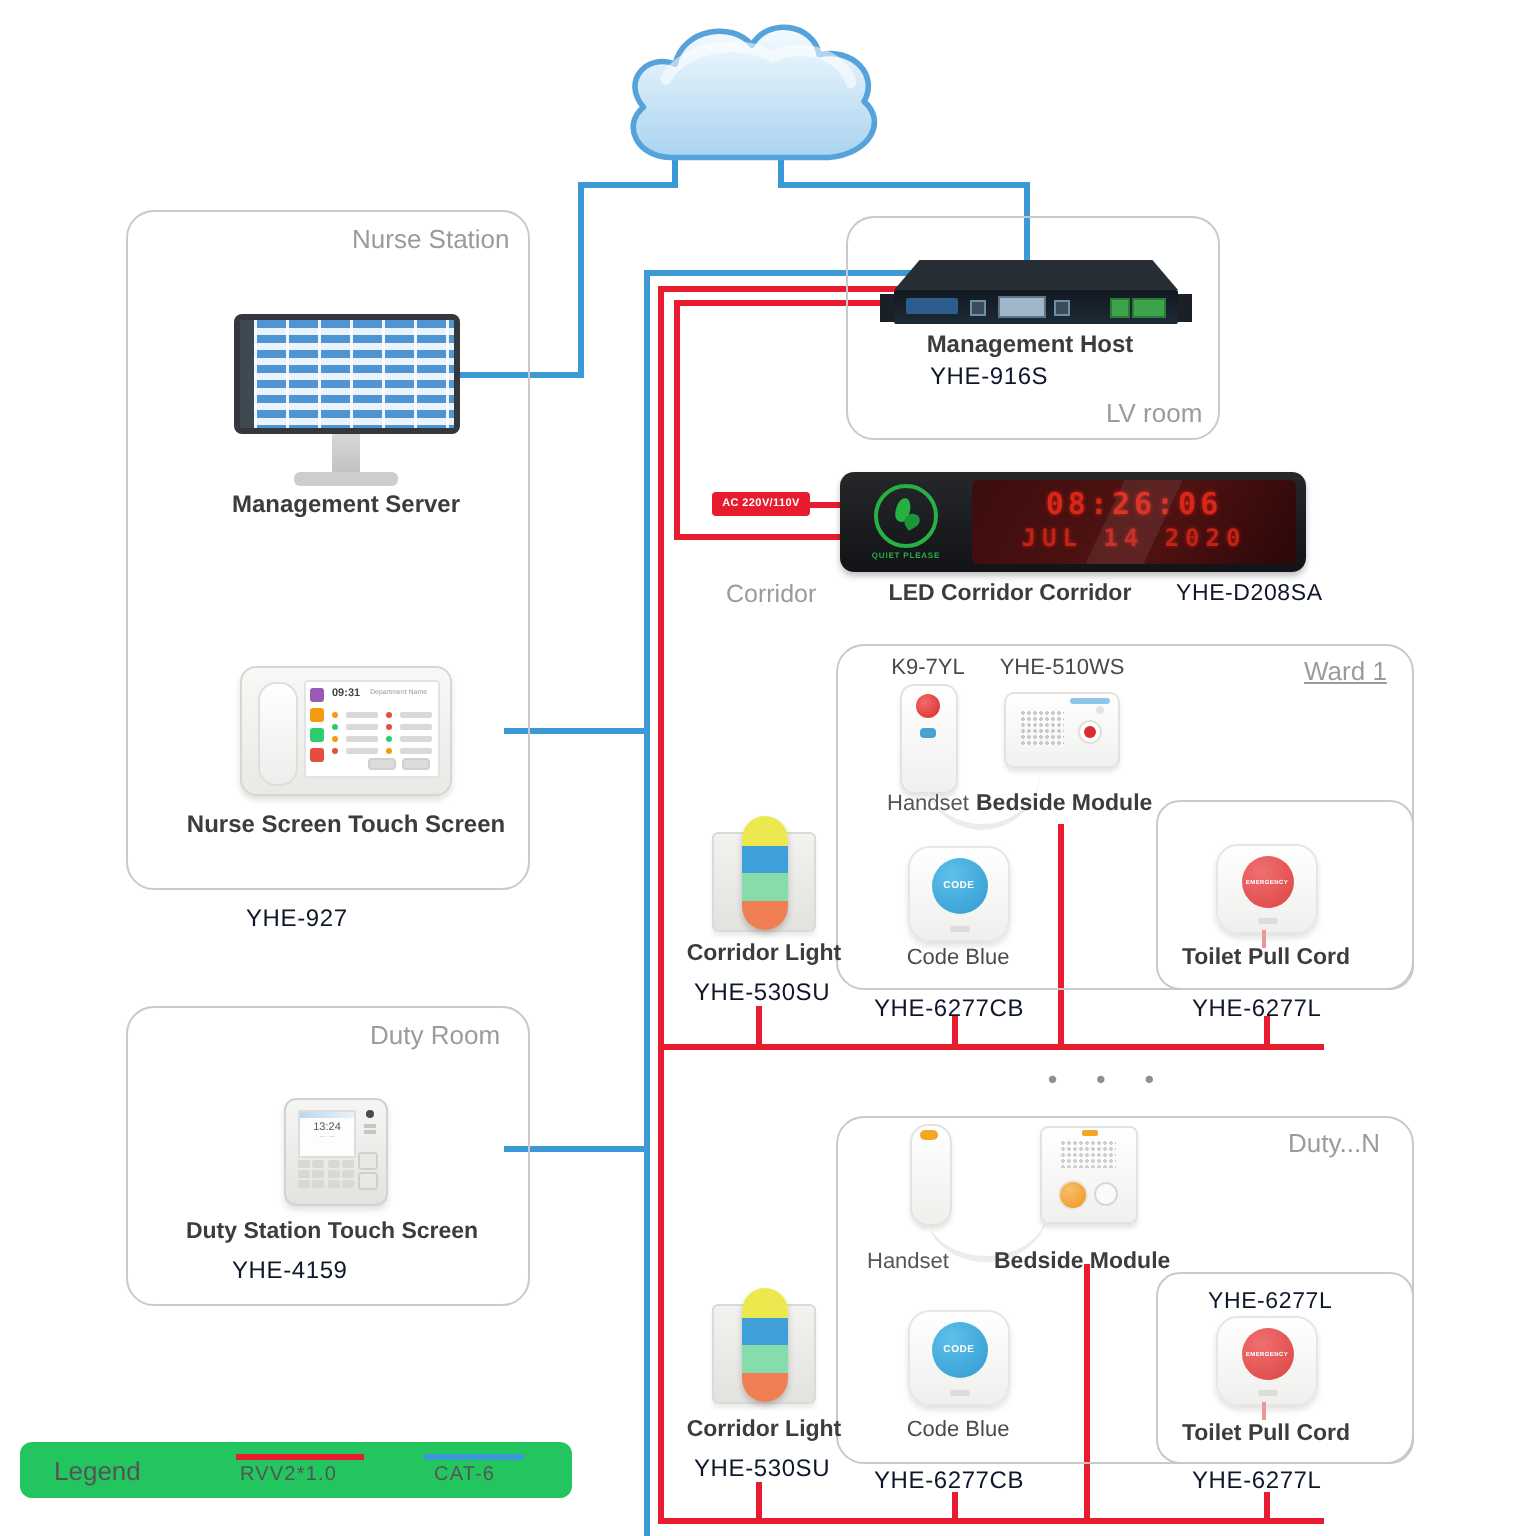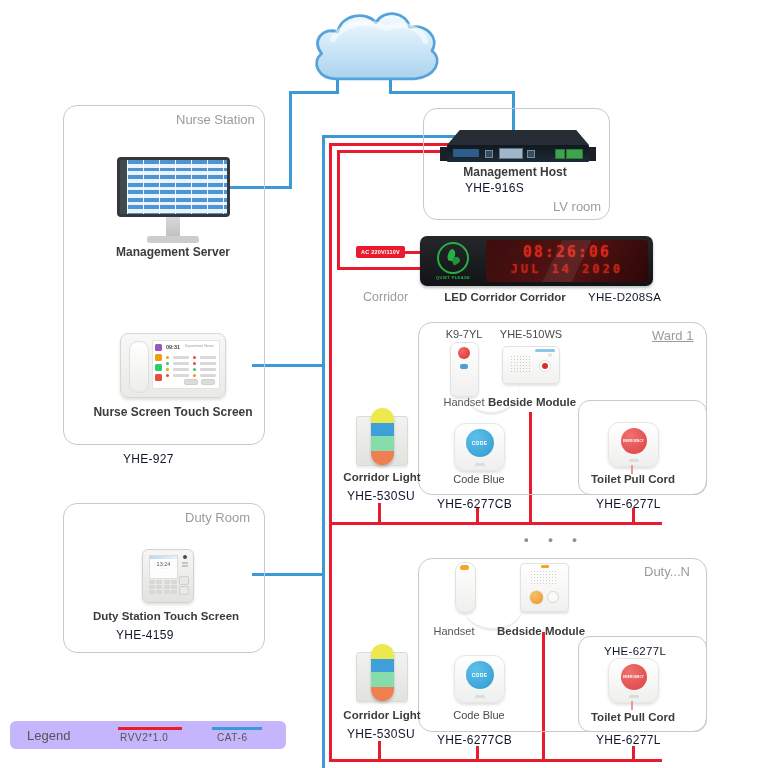--- a/index.html
+++ b/index.html
@@ -107,21 +107,21 @@
   .hsN-cap{position:absolute;left:4px;top:2px;width:9px;height:5px;border-radius:3px;background:#f5a623;}
   .bedsideN{position:absolute;left:520px;top:563px;width:47px;height:47px;background:linear-gradient(#ffffff,#f0f0ee);
     border:1px solid #e2e2e0;border-radius:4px;box-shadow:0 2px 2px rgba(0,0,0,.1);}
   .bmN-led{position:absolute;left:50%;top:1px;transform:translateX(-50%);width:8px;height:3px;background:#f5a623;border-radius:1px;}
   .bmN-grille{position:absolute;left:9px;top:6px;width:28px;height:14px;
     background:radial-gradient(#cfcfcd 0.8px,transparent 0.9px);background-size:3px 3px;}
   .bmN-org{position:absolute;left:8px;bottom:6px;width:13px;height:13px;border-radius:50%;background:radial-gradient(circle at 35% 30%,#f8c06a,#ef9422);border:1px solid #e7e7e5;}
   .bmN-grey{position:absolute;right:9px;bottom:8px;width:10px;height:10px;border-radius:50%;border:1.5px solid #d8d8d6;background:#fafaf8;}
   .dots{position:absolute;color:#8f8f8f;font-size:13px;letter-spacing:8px;font-weight:bold;}
   
-  .legend{position:absolute;left:10px;top:721px;width:276px;height:28px;background:#c4b5fd;border-radius:6px;}
+  .legend{position:absolute;left:10px;top:721px;width:276px;height:28px;background:#22c55e;border-radius:6px;}
   .legend .title{position:absolute;left:17px;top:7px;font-size:13px;color:#555;}
   .leg-line{position:absolute;height:2.5px;top:6px;}
   .leg-lbl{position:absolute;top:11px;font-size:10px;color:#555;letter-spacing:.6px;}
 </style>
 </head>
 <body>
 
 <div class="canvas">
 
   <div class="abs vline blue" style="left:336px;top:76px;height:17px;"></div>

